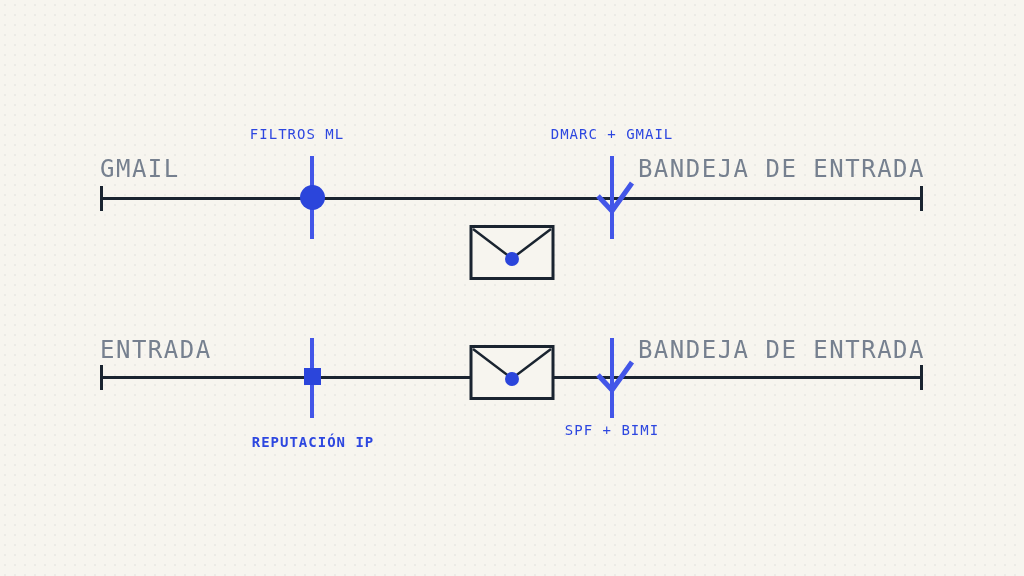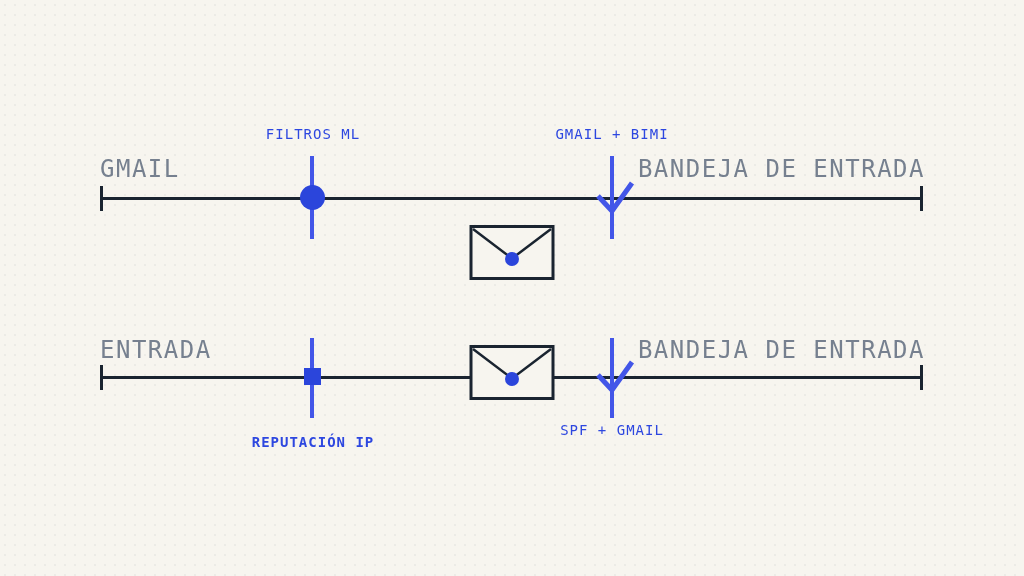--- a/index.html
+++ b/index.html
@@ -52,21 +52,21 @@
   
   .cplbl {
     position: absolute;
     font-size: 14px;
     letter-spacing: 1px;
     line-height: 1;
     color: var(--accent-text);
     white-space: nowrap;
     transform: translateX(-50%);
   }
-  .cp1-lbl { left: 313px; top: 127px; }
+  .cp1-lbl { left: 297px; top: 127px; }
   .cp2-lbl { left: 612px; top: 127px; }
   .cp3-lbl { left: 313px; top: 435px; font-weight: bold; }
   .cp4-lbl { left: 612px; top: 423px; }
 
   
   .stem { position: absolute; width: 4px; background: var(--stem); }
   .cp1-stem { left: 310px; top: 156px; height: 83px; }
   .cp2-stem { left: 610px; top: 156px; height: 83px; }
   .cp3-stem { left: 310px; top: 338px; height: 80px; }
   .cp4-stem { left: 610px; top: 338px; height: 80px; }
@@ -104,21 +104,21 @@
     <span class="lbl t1-src">GMAIL</span>
     <span class="lbl t1-dst">BANDEJA DE ENTRADA</span>
     <div class="hline t1-line"></div>
     <div class="tick t1-tick-l"></div>
     <div class="tick t1-tick-r"></div>
 
     <span class="cplbl cp1-lbl">FILTROS ML</span>
     <div class="stem cp1-stem"></div>
     <div class="dot"></div>
 
-    <span class="cplbl cp2-lbl">GMAIL + BIMI</span>
+    <span class="cplbl cp2-lbl">DMARC + GMAIL</span>
     <div class="stem cp2-stem"></div>
     <svg class="check cp2-check" width="46" height="40" viewBox="0 0 46 40" aria-hidden="true">
       <polyline points="5,19 19,34 39,6"></polyline>
     </svg>
   </section>
 
   <svg class="envelope env-top" width="86" height="57" viewBox="0 0 86 57" aria-hidden="true">
     <rect x="2" y="2.5" width="82" height="52"></rect>
     <path d="M4 5 L43 34.5 L82 5"></path>
     <circle cx="43" cy="35" r="7"></circle>
@@ -128,21 +128,21 @@
     <span class="lbl t2-src">ENTRADA</span>
     <span class="lbl t2-dst">BANDEJA DE ENTRADA</span>
     <div class="hline t2-line"></div>
     <div class="tick t2-tick-l"></div>
     <div class="tick t2-tick-r"></div>
 
     <span class="cplbl cp3-lbl">REPUTACIÓN IP</span>
     <div class="stem cp3-stem"></div>
     <div class="square"></div>
 
-    <span class="cplbl cp4-lbl">SPF + GMAIL</span>
+    <span class="cplbl cp4-lbl">SPF + BIMI</span>
     <div class="stem cp4-stem"></div>
     <svg class="check cp4-check" width="46" height="40" viewBox="0 0 46 40" aria-hidden="true">
       <polyline points="5,19 19,34 39,6"></polyline>
     </svg>
   </section>
 
   <svg class="envelope env-bottom" width="86" height="57" viewBox="0 0 86 57" aria-hidden="true">
     <rect x="2" y="2.5" width="82" height="52"></rect>
     <path d="M4 5 L43 34.5 L82 5"></path>
     <circle cx="43" cy="35" r="7"></circle>

